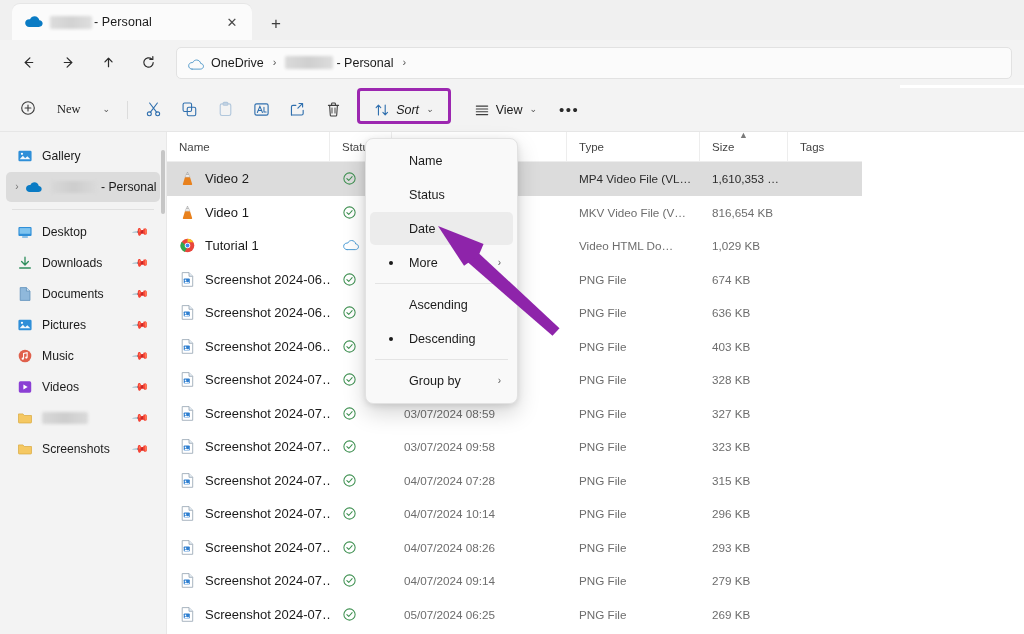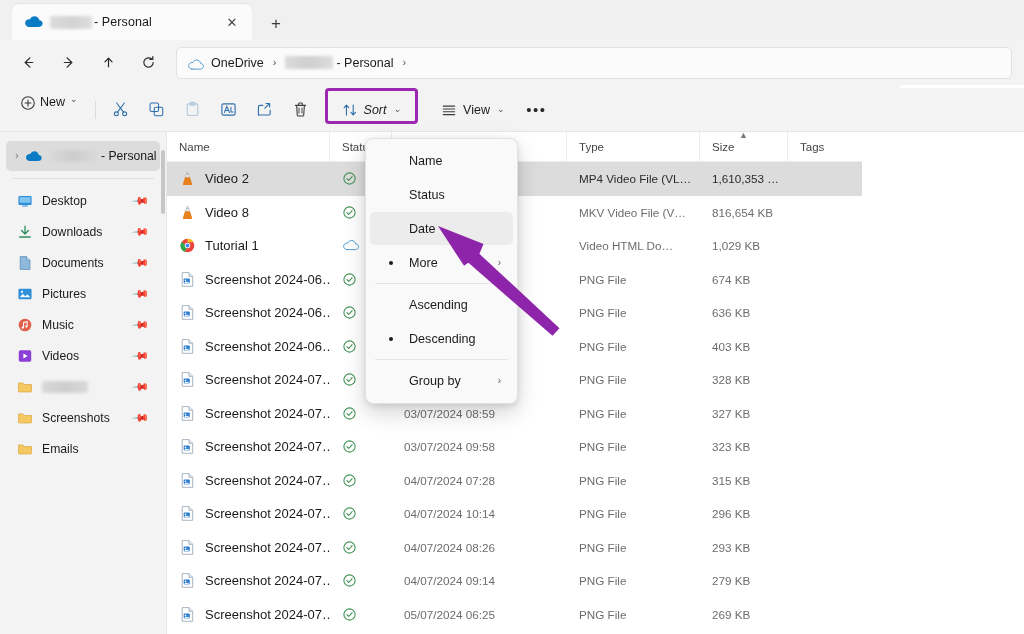--- a/index.html
+++ b/index.html
@@ -99,23 +99,23 @@
   .cmdbar {
     position: absolute; left: 0; top: 88px;
     width: 1024px; height: 44px;
     background: #f3f3f3;
     display: flex; align-items: center;
     border-bottom: 1px solid #e6e6e6;
   }
   .cmd-new {
     margin-left: 10px;
     height: 30px; padding: 0 10px;
-    display: flex; align-items: flex-start; gap: 4px;
+    display: flex; align-items: center; gap: 21px;
     border-radius: 5px;
-    font-size: 12.5px; color: #1b1b1b;
+    font-size: 12.5px; color: #1b1b1b; font-family: Liberation Serif, serif;
   }
   .cmd-sep {
     width: 1px; height: 18px; background: #dcdcdc;
     margin: 0 7px;
   }
   .cmd-icon {
     width: 36px; height: 30px;
     display: flex; align-items: center; justify-content: center;
     border-radius: 5px;
     color: #2f6fae;
@@ -435,20 +435,30 @@
       <span>View</span>
       <span class="chev">⌄</span>
     </div>
 
     <div class="cmd-more">•••</div>
   </div>
 
   <div class="sidebar">
 
 
+    <div class="nav-item">
+      <span class="nav-ico">
+        <svg width="16" height="16" viewBox="0 0 18 18">
+            <rect x="1.6" y="3.2" width="14.8" height="11.6" rx="1.4" fill="#2f8fd8"></rect>
+            <path d="M3 12.6l3.6-4 2.6 2.8 2.4-2.2 3.4 3.4" fill="#ffffff" opacity=".95"></path>
+            <circle cx="5.6" cy="6.6" r="1.25" fill="#ffffff"></circle>
+          </svg>
+      </span>
+      <span class="nav-label">Gallery</span>
+    </div>
 
     <div class="nav-item selected">
       <span class="nav-expander">›</span>
       <span class="nav-ico" style="margin-left:9px;">
         <svg viewBox="0 0 26 18" width="18" height="13">
           <path d="M7.2 15.8h13.1c3 0 5.2-2 5.2-4.6 0-2.4-1.9-4.3-4.4-4.5-.6-3.3-3.3-5.6-6.6-5.6-2.8 0-5.2 1.7-6.2 4.1-.3-.05-.7-.08-1-.08C4 5.1 1.6 7.4 1.6 10.4c0 3 2.4 5.4 5.6 5.4z" fill="#0a7bc4"></path>
         </svg>
       </span>
       <span class="nav-redact"></span>
       <span class="nav-label" style="margin-left:4px;">- Personal</span>
@@ -539,28 +549,20 @@
     <div class="nav-item">
       <span class="nav-ico">
         <svg width="16" height="16" viewBox="0 0 18 18">
             <path d="M1.7 4.4h5l1.5 1.8h8.1v7.6a.8.8 0 0 1-.8.8H2.5a.8.8 0 0 1-.8-.8z" fill="#f5c862" stroke="#d9a93e" stroke-width=".8"></path>
           </svg>
       </span>
       <span class="nav-label">Screenshots</span>
       <span class="nav-pin">📌</span>
     </div>
 
-    <div class="nav-item">
-      <span class="nav-ico">
-        <svg width="16" height="16" viewBox="0 0 18 18">
-            <path d="M1.7 4.4h5l1.5 1.8h8.1v7.6a.8.8 0 0 1-.8.8H2.5a.8.8 0 0 1-.8-.8z" fill="#f5c862" stroke="#d9a93e" stroke-width=".8"></path>
-          </svg>
-      </span>
-      <span class="nav-label">Emails</span>
-    </div>
 
   </div>
 
   <div class="sidebar-scroll"></div>
 
   <div class="content">
     <div class="listpane">
 
       <div class="hdr">
         <div class="hdr-cell" style="width:163px">Name</div>
@@ -595,21 +597,21 @@
             <div class="c-size" style="width:88px">1,610,353 …</div>
             <div class="c-tags" style="width:74px"></div>
           </div>
           <div class="row">
             <div class="c-name" style="width:163px">
               <span class="file-ico"><svg width="17" height="17" viewBox="0 0 18 18">
                   <path d="M9 2.2l1.1 2.6H7.9z" fill="#f1f1f1" stroke="#8a8a8a" stroke-width=".5"></path>
                   <path d="M6.3 7.6h5.4l2.2 7.3a.7.7 0 0 1-.67.9H4.77a.7.7 0 0 1-.67-.9z" fill="#e8811d"></path>
                   <path d="M7.4 4.9h3.2l.9 2.5H6.5z" fill="#f4f4f4" stroke="#9a9a9a" stroke-width=".4"></path>
                 </svg></span>
-              <span class="fname">Video 8</span>
+              <span class="fname">Video 1</span>
             </div>
             <div class="c-status" style="width:62px">
               <svg width="15" height="15" viewBox="0 0 16 16">
                 <circle cx="8" cy="8" r="6" fill="none" stroke="#3c8f4f" stroke-width="1.1"></circle>
                 <path d="M5.2 8.1l2 2 3.6-4.1" fill="none" stroke="#3c8f4f" stroke-width="1.1" stroke-linecap="round" stroke-linejoin="round"></path>
               </svg>
             </div>
             <div class="c-date" style="width:175px"></div>
             <div class="c-type" style="width:133px">MKV Video File (V…</div>
             <div class="c-size" style="width:88px">816,654 KB</div>

